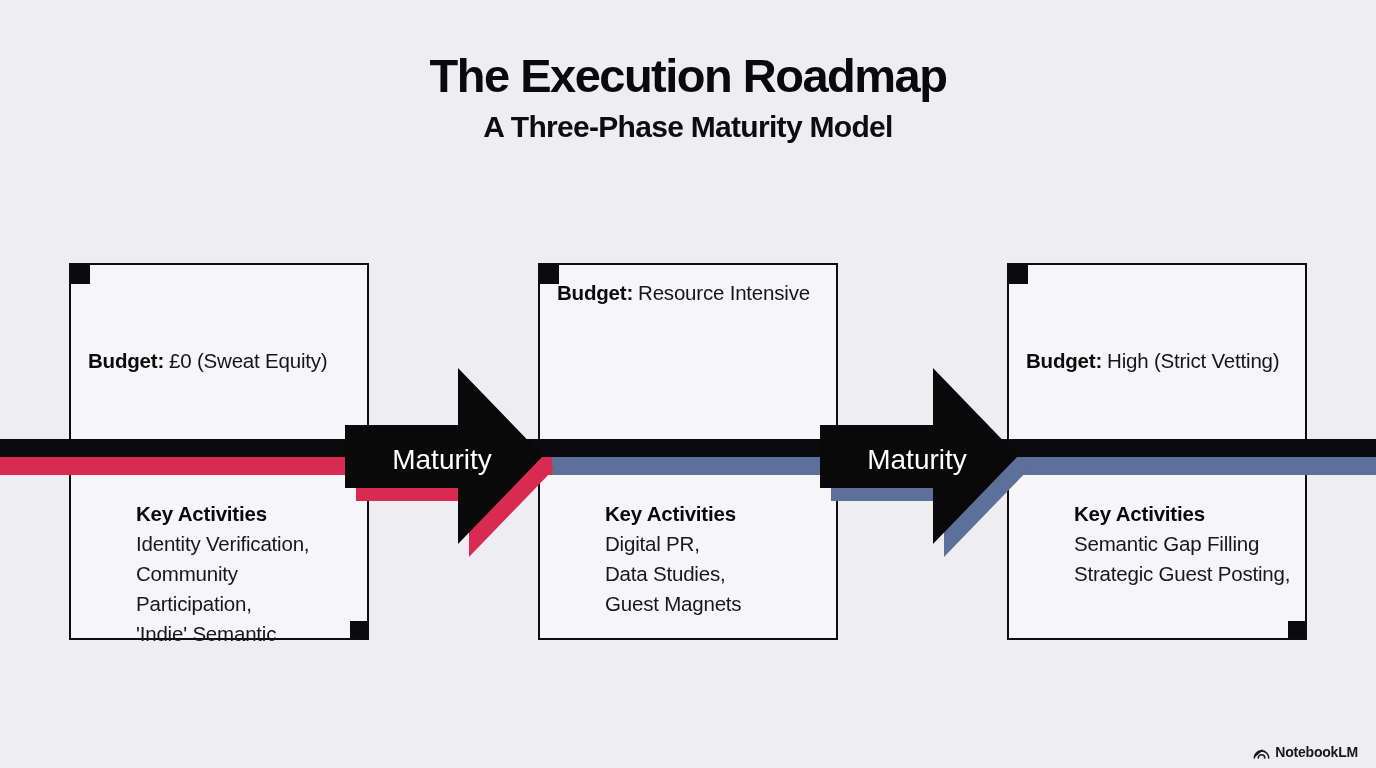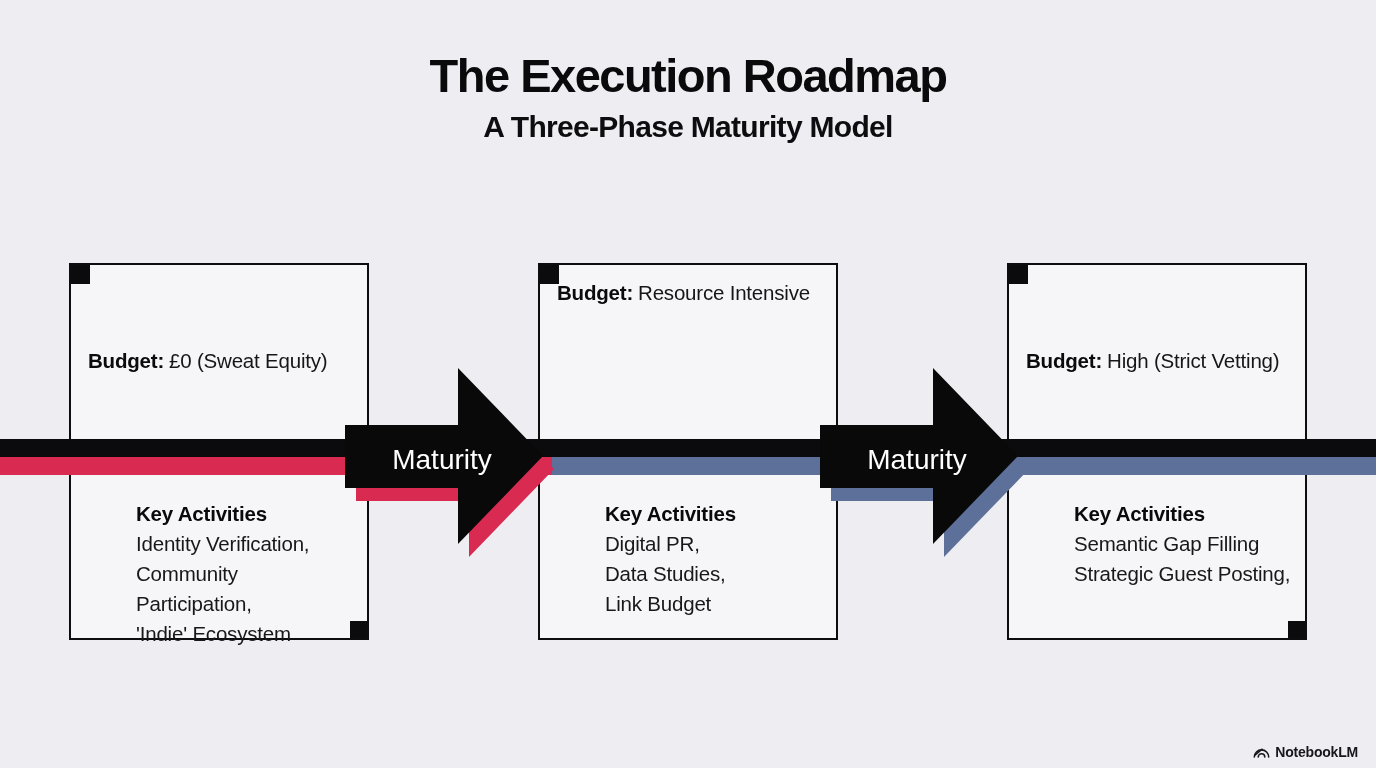--- a/index.html
+++ b/index.html
@@ -58,21 +58,21 @@
   .arrow-2{left:820px;}
   .arrow .body{fill:#090909;}
   .arrow .shadow{transform:translate(11px,13px);}
   .arrow text{
     fill:#ffffff;font-size:28px;text-anchor:middle;
     font-family:"Liberation Sans","DejaVu Sans",sans-serif;
   }
   
   .footer{
     position:absolute;right:18px;bottom:8px;z-index:5;
-    display:flex;align-items:center;gap:5px;
+    display:flex;align-items:flex-end;gap:5px;
     font-size:14px;font-weight:bold;color:#17171a;letter-spacing:-0.2px;
   }
   .footer svg{display:block;}
 </style>
 </head>
 <body>
 
 <div class="stage">
 
   <h1 class="title">The Execution Roadmap</h1>
@@ -84,32 +84,32 @@
 
   <section class="card card-1">
     <span class="corner corner-tl"></span>
     <span class="corner corner-br"></span>
     <h3 class="heading"><br></h3>
     <p class="budget"><span class="lbl">Budget:</span><span class="val">£0 (Sweat Equity)</span></p>
     <div class="activities">
       <div class="act-label">Key Activities</div>
       <div>Identity Verification,</div>
       <div>Community Participation,</div>
-      <div>'Indie' Ecosystem</div>
+      <div>'Indie' Semantic</div>
     </div>
   </section>
 
   <section class="card card-2">
     <span class="corner corner-tl"></span>
     <p class="budget"><span class="lbl">Budget:</span><span class="val">Resource Intensive</span></p>
     <div class="activities">
       <div class="act-label">Key Activities</div>
       <div>Digital PR,</div>
       <div>Data Studies,</div>
-      <div>Link Budget</div>
+      <div>Guest Magnets</div>
     </div>
   </section>
 
   <section class="card card-3">
     <span class="corner corner-tl"></span>
     <span class="corner corner-br"></span>
     <h3 class="heading"><br></h3>
     <p class="budget"><span class="lbl">Budget:</span><span class="val">High (Strict Vetting)</span></p>
     <div class="activities">
       <div class="act-label">Key Activities</div>

